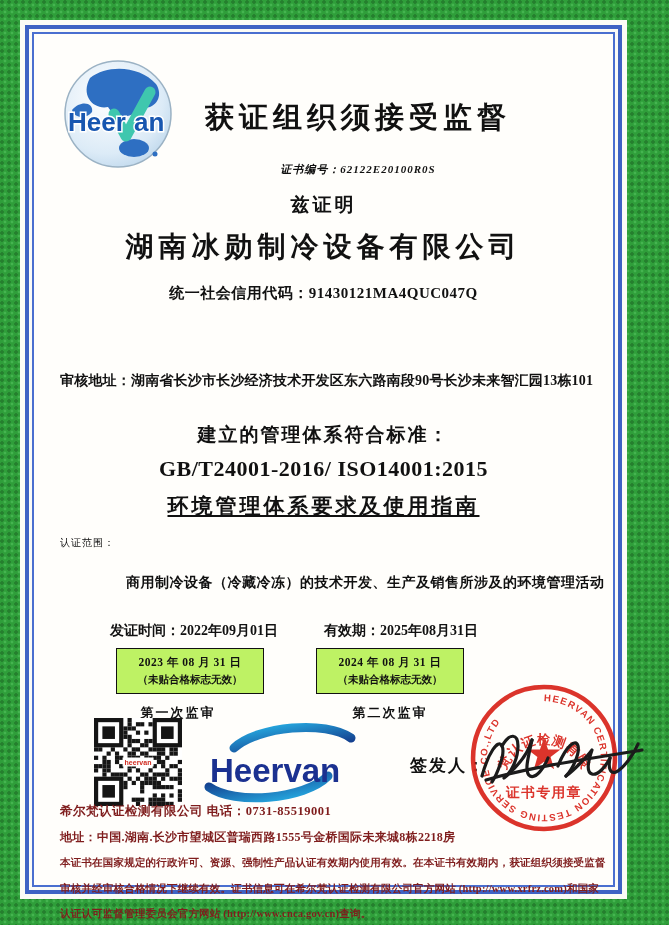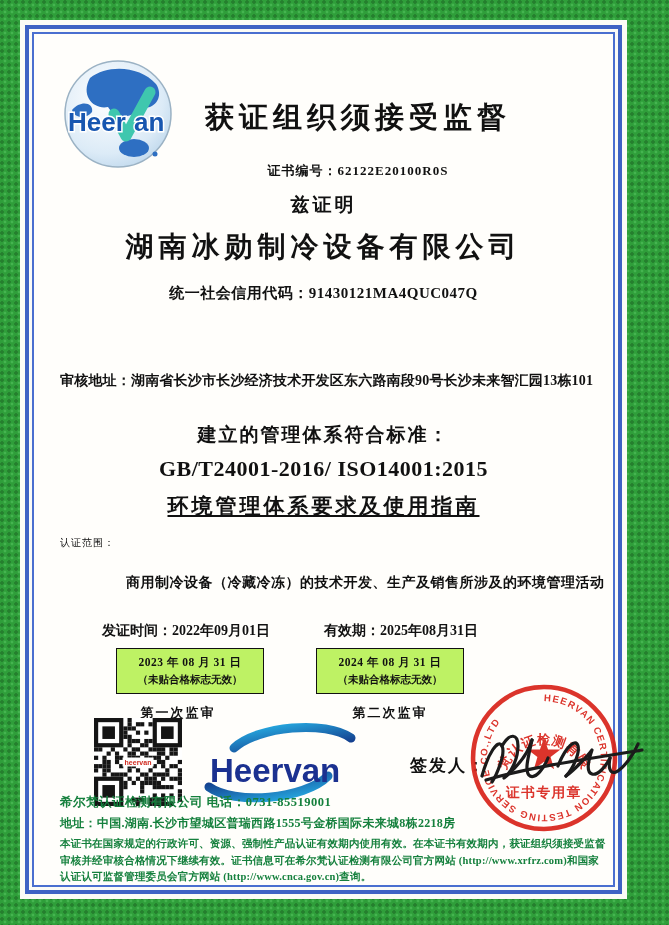--- a/index.html
+++ b/index.html
@@ -14,37 +14,37 @@
     padding:20px 42px 26px 20px;
     font-family:"Liberation Serif","DejaVu Serif",serif;
     color:#111;
   }
   .frame-white { width:100%; height:100%; background:#fbfbf6; padding:5px; }
   .frame-outer { width:100%; height:100%; border:4px solid #3e62c4; padding:3px; background:#fbfbf6; }
   .frame-inner { width:100%; height:100%; border:2px solid #4a6fd0; background:#fffefb; position:relative; overflow:visible; }
   .abs { position:absolute; }
   .ctr { left:0; width:100%; text-align:center; }
   .title { font-size:29px; font-weight:bold; letter-spacing:5px; white-space:nowrap; }
-  .certno { font-size:13px; font-weight:bold; letter-spacing:1px; }
+  .certno { font-size:11px; font-weight:bold; letter-spacing:1px;font-style:italic; }
   .certify { font-size:19px; font-weight:bold; letter-spacing:3px; }
   .company { font-size:28px; font-weight:bold; letter-spacing:5px; white-space:nowrap; }
   .credit { font-size:15px; font-weight:bold; letter-spacing:0.5px; }
   .addr { font-size:14px; font-weight:bold; white-space:nowrap; letter-spacing:0.2px; }
   .stdh { font-size:19px; font-weight:bold; letter-spacing:2px; }
   .stdc { font-size:22px; font-weight:bold; letter-spacing:0.5px; }
   .stdn { font-size:21px; font-weight:bold; letter-spacing:3px;text-decoration:underline; }
   .scope-label { font-size:10px; font-weight:normal; letter-spacing:1px; }
   .scope-text { font-size:14px; font-weight:bold; letter-spacing:0.5px; white-space:nowrap; }
   .dateline { font-size:14px; font-weight:bold; white-space:nowrap; }
   .audit-box { width:148px; height:46px; border:1.5px solid #111; text-align:center; padding-top:6px; background:#bef264; }
   .audit-date { font-size:11.5px; font-weight:bold; letter-spacing:0.5px; }
   .audit-note { font-size:10.5px; font-weight:bold; margin-top:3px; }
   .audit-label { width:148px; text-align:center; font-size:13px; font-weight:bold; letter-spacing:2px; }
   .issuer { font-size:17px; font-weight:bold; letter-spacing:2px; }
-  .footer-line { white-space:nowrap; font-weight:bold; color:#15803d; }
+  .footer-line { white-space:nowrap; font-weight:bold; color:#7f1d1d;margin-top:9px; }
   .f1 { font-size:12.5px; margin-bottom:4px; letter-spacing:0.5px; }
   .f2 { font-size:12px; margin-bottom:4px; letter-spacing:0.3px; }
   .f3 { font-size:10.5px; line-height:16.5px; letter-spacing:0.2px; }
   .qr-wrap { width:88px; height:88px; background:#fff; }
   .qr-label { position:absolute; left:50%; top:50%; transform:translate(-50%,-50%);
     background:#fff; color:#d02a20; font-size:7px; font-weight:bold;
     font-family:"Liberation Sans",sans-serif; padding:0 2px; line-height:9px; }
   .seal-wrap { opacity:0.93; }
   .sig-wrap { z-index:5; }
 </style>
@@ -94,21 +94,21 @@
           <span>审核地址：</span><span>湖南省长沙市长沙经济技术开发区东六路南段90号长沙未来智汇园13栋101</span>
         </div>
 
         <div class="abs ctr stdh" style="top:388px;">建立的管理体系符合标准：</div>
         <div class="abs ctr stdc" style="top:422px;">GB/T24001-2016/ ISO14001:2015</div>
         <div class="abs ctr stdn" style="top:458px;">环境管理体系要求及使用指南</div>
 
         <div class="abs scope-label" style="left:26px; top:502px;">认证范围：</div>
         <div class="abs scope-text" style="left:92px; top:540px;">商用制冷设备（冷藏冷冻）的技术开发、生产及销售所涉及的环境管理活动</div>
 
-        <div class="abs dateline" style="left:68px; top:588px;">
+        <div class="abs dateline" style="left:76px; top:588px;">
           <span>发证时间：</span><span>2022年09月01日</span>
         </div>
         <div class="abs dateline" style="left:290px; top:588px;">
           <span>有效期：</span><span>2025年08月31日</span>
         </div>
 
         <div class="abs audit-box" style="left:82px; top:614px;">
           <div class="audit-date">2023 年 08 月 31 日</div>
           <div class="audit-note">（未贴合格标志无效）</div>
         </div>

